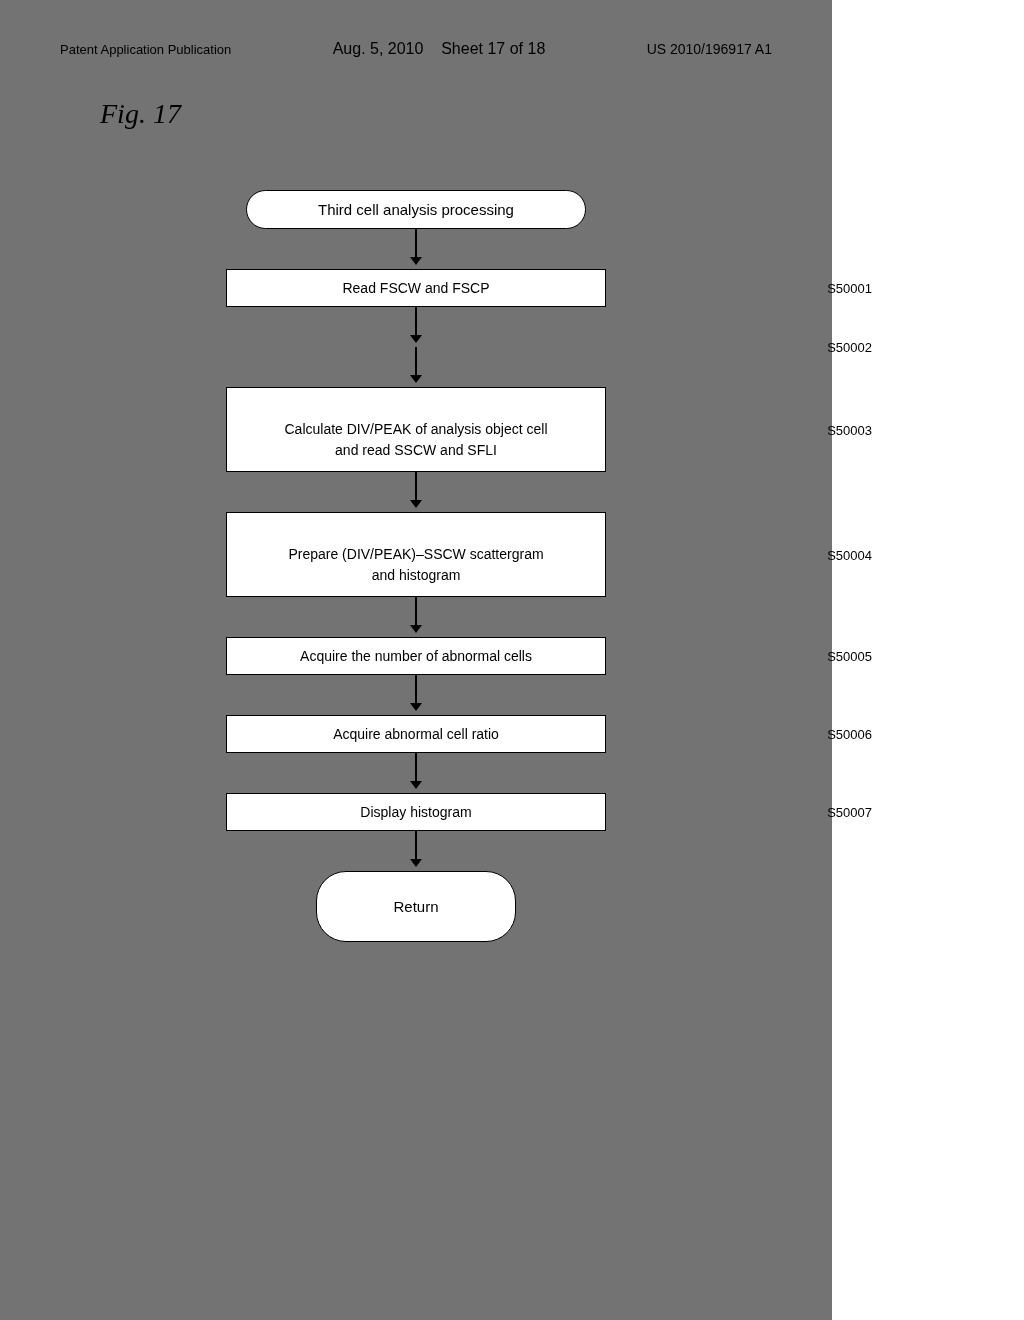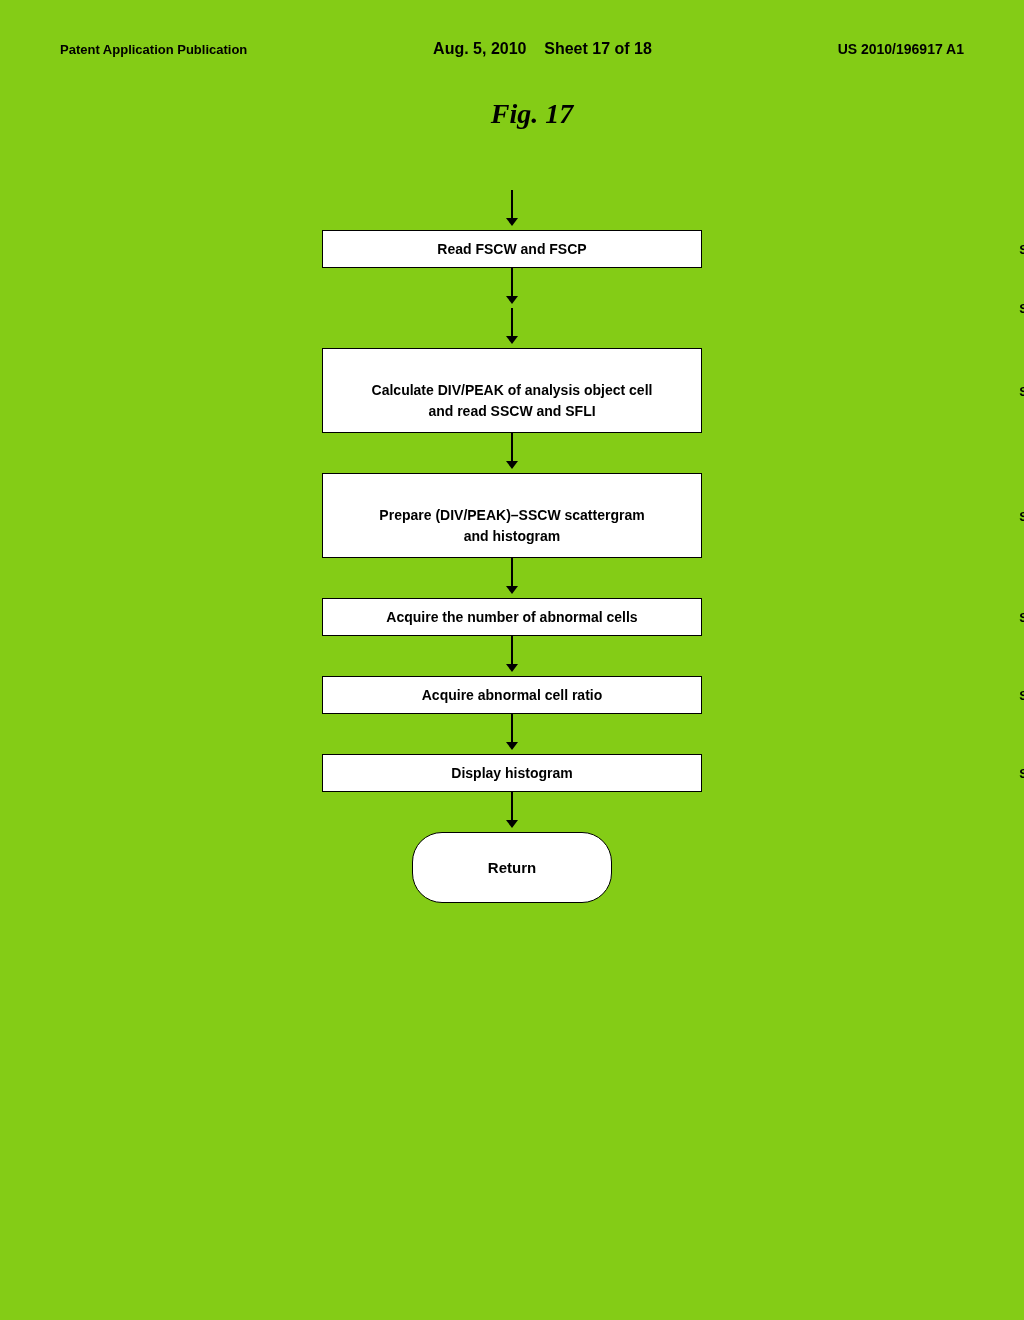--- a/index.html
+++ b/index.html
@@ -7,26 +7,25 @@
     body {
       background: #fff;
       font-family: 'Times New Roman', Times, serif;
       width: 1024px;
       min-height: 1320px;
       position: relative;
       overflow-x: hidden;
     }
 
     .page {
-      width: 1024px;
+      width: 832px;
       min-height: 1320px;
-      background: #84cc16;
+      background: #737373;
       padding: 40px 60px;
       position: relative;
-      font-weight: bold;
     }
 
     .header {
       display: flex;
       justify-content: space-between;
       align-items: center;
       margin-bottom: 40px;
       font-size: 14px;
       font-family: Arial, sans-serif;
     }
@@ -42,21 +41,20 @@
     .header-right {
       font-size: 14px;
     }
 
     .fig-title {
       font-style: italic;
       font-size: 28px;
       font-family: 'Times New Roman', Times, serif;
       margin-left: 40px;
       margin-bottom: 60px;
-      text-align: center;
     }
 
     .flowchart-container {
       display: flex;
       flex-direction: column;
       align-items: center;
       margin-top: 20px;
       position: relative;
     }
 
@@ -149,20 +147,27 @@
       <span>Aug. 5, 2010</span>&nbsp;&nbsp;&nbsp;
       <span>Sheet 17 of 18</span>
     </span>
     <span class="header-right">US 2010/196917 A1</span>
   </div>
 
   <div class="fig-title">Fig. 17</div>
 
   <div class="flowchart-container">
 
+    <div class="flow-item">
+      <div class="step-wrapper">
+        <div class="box-rounded">
+          <span>Third cell analysis processing</span>
+        </div>
+      </div>
+    </div>
 
     <div class="arrow-down"></div>
 
     <div class="flow-item">
       <div class="step-wrapper">
         <div class="box-rect">
           <span>Read FSCW and FSCP</span>
         </div>
         <div class="step-label">
           <span>S50001</span>

